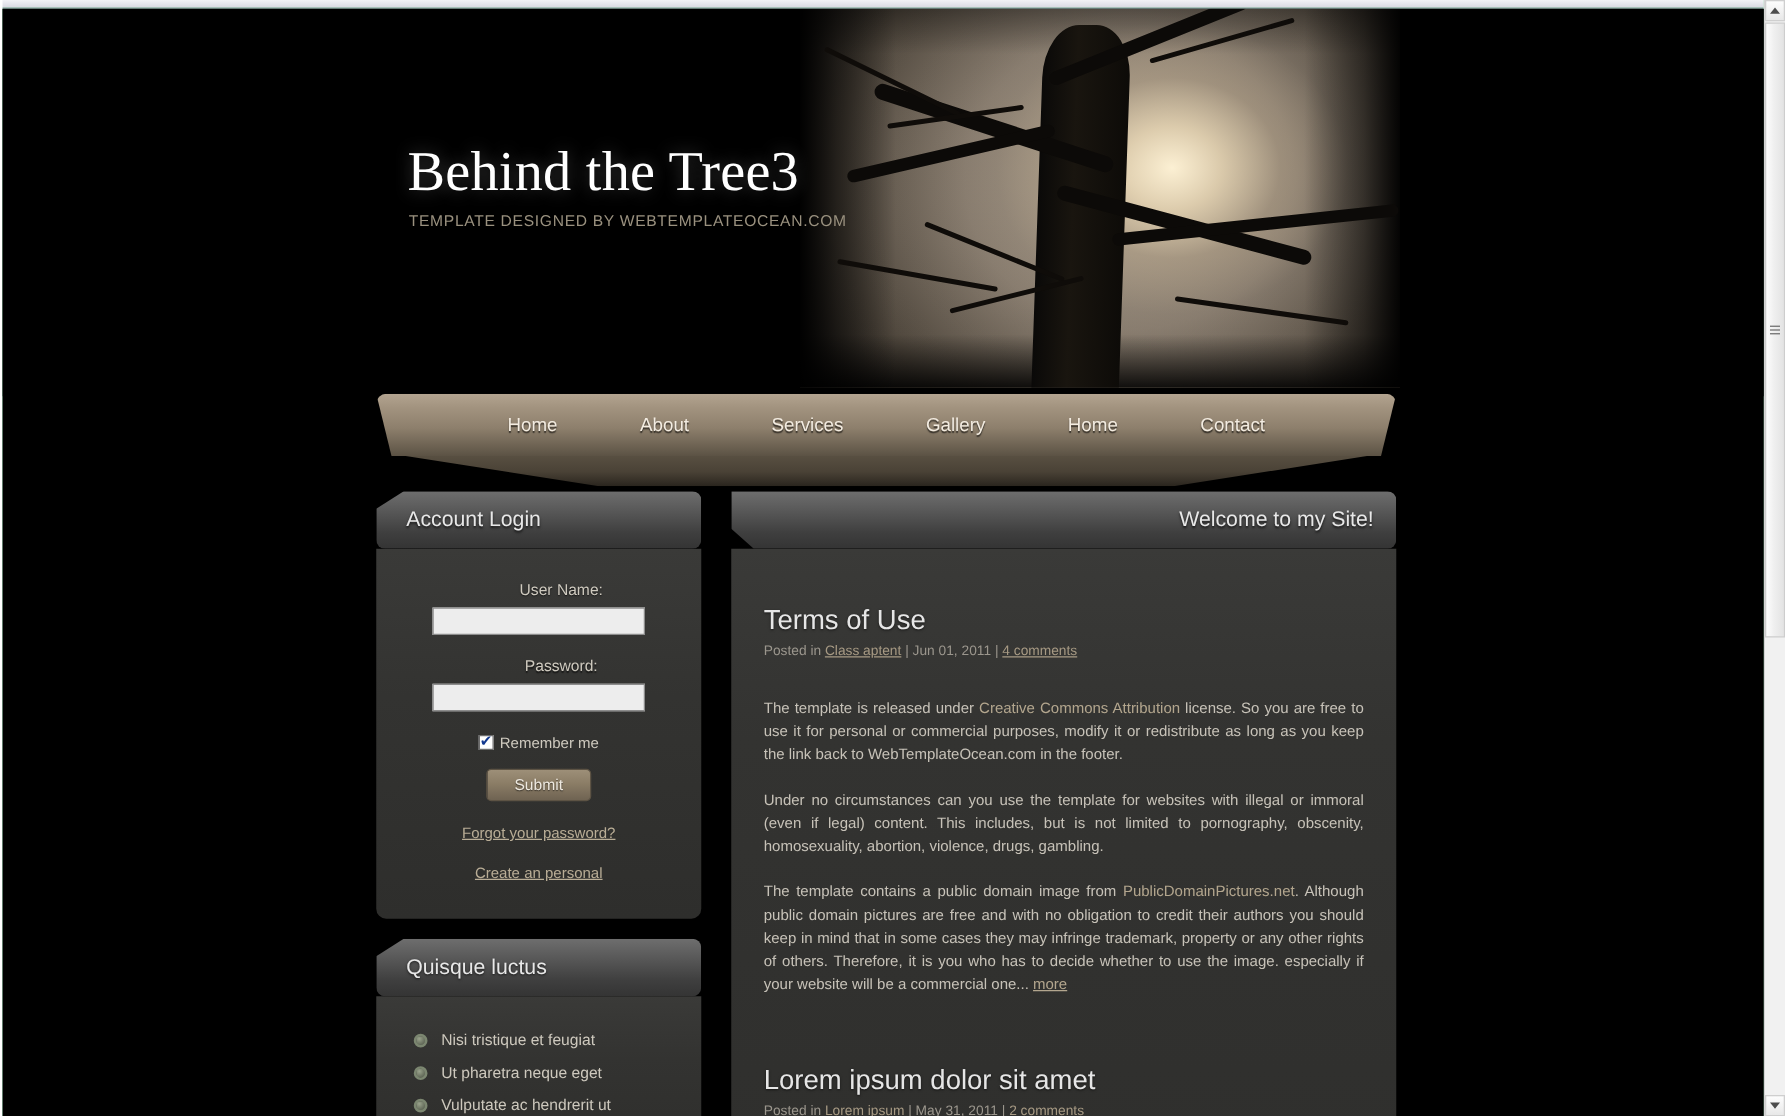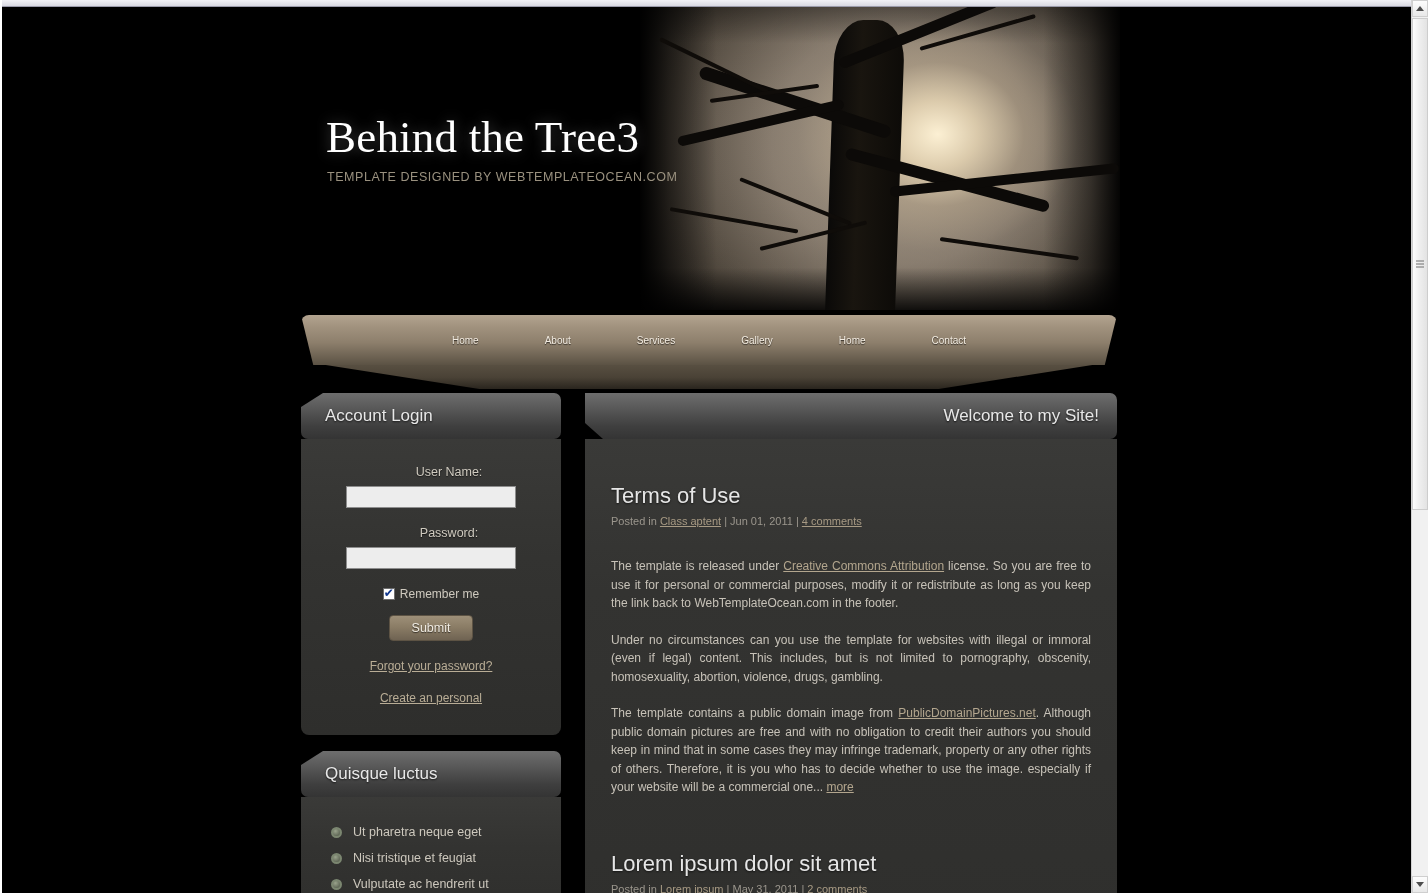--- a/index.html
+++ b/index.html
@@ -134,21 +134,21 @@
     position: absolute; top: 48px; left: 12px; width: 792px; height: 26px;
     background: linear-gradient(180deg,#5a5143 0%, #4a4236 55%, #2a251e 100%);
     clip-path: polygon(0 0, 100% 0, 79% 100%, 21% 100%);
   }
   .nav-items {
     position: absolute; top: 0; left: 0; width: 816px; height: 50px;
     display: flex; align-items: center; justify-content: center;
     gap: 30px; z-index: 3;
   }
   .nav-link {
-    color: #f3ece1; font-size: 10px;
+    color: #f3ece1; font-size: 15px;
     padding: 6px 18px; cursor: pointer;
     text-shadow: 0 1px 1px rgba(0,0,0,0.65);
     white-space: nowrap;
   }
 
   
   .panel-head {
     position: relative;
     height: 46px;
     background: linear-gradient(180deg,#6e6e6e 0%, #5c5c5c 28%, #3f3f3f 72%, #343434 100%);
@@ -255,21 +255,21 @@
     font-size: 22px; color: #e6e6e6; font-weight: 400;
     margin: 32px 0 6px;
     text-shadow: 0 1px 2px rgba(0,0,0,0.6);
   }
   .post-meta { font-size: 11px; color: #9b968d; margin-bottom: 30px; }
   .post-meta a { color: #a79a84; text-decoration: underline; cursor: pointer; }
   .post-p {
     font-size: 12px; color: #c7c2b8; line-height: 18.5px;
     text-align: justify; margin-bottom: 18px;
   }
-  .post-p a { color: #b3a68e; text-decoration: underline; cursor: pointer; margin-top: 20px; }
+  .post-p a { color: #b3a68e; cursor: pointer; margin-top: 20px; }
   .more { color: #b3a68e; text-decoration: underline; cursor: pointer; }
 </style>
 </head>
 <body>
 
 <div id="viewport">
 
   <div class="chrome-topbar"></div>
   <div class="chrome-leftedge"></div>
 
@@ -346,25 +346,25 @@
         </div>
       </div>
 
       <div class="side-panel">
         <div class="panel-head side-head">
           <span class="ttl">Quisque luctus</span>
         </div>
         <div class="panel-body list-body">
           <div class="list-item">
             <span class="bullet"></span>
-            <span>Ut pharetra neque eget</span>
+            <span>Nisi tristique et feugiat</span>
           </div>
           <div class="list-item">
             <span class="bullet"></span>
-            <span>Nisi tristique et feugiat</span>
+            <span>Ut pharetra neque eget</span>
           </div>
           <div class="list-item">
             <span class="bullet"></span>
             <span>Vulputate ac hendrerit ut</span>
           </div>
         </div>
       </div>
 
     </div>
 

